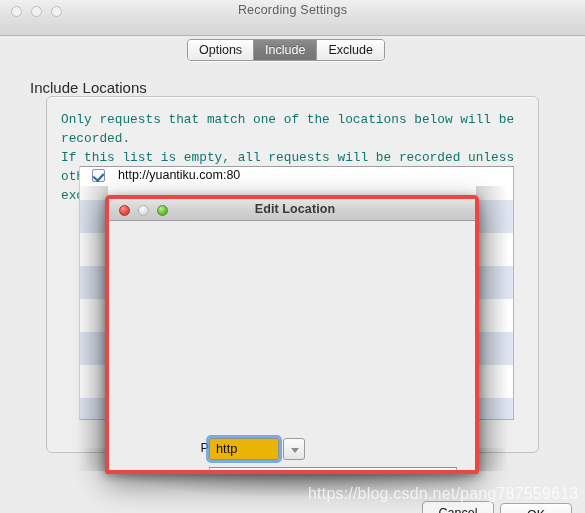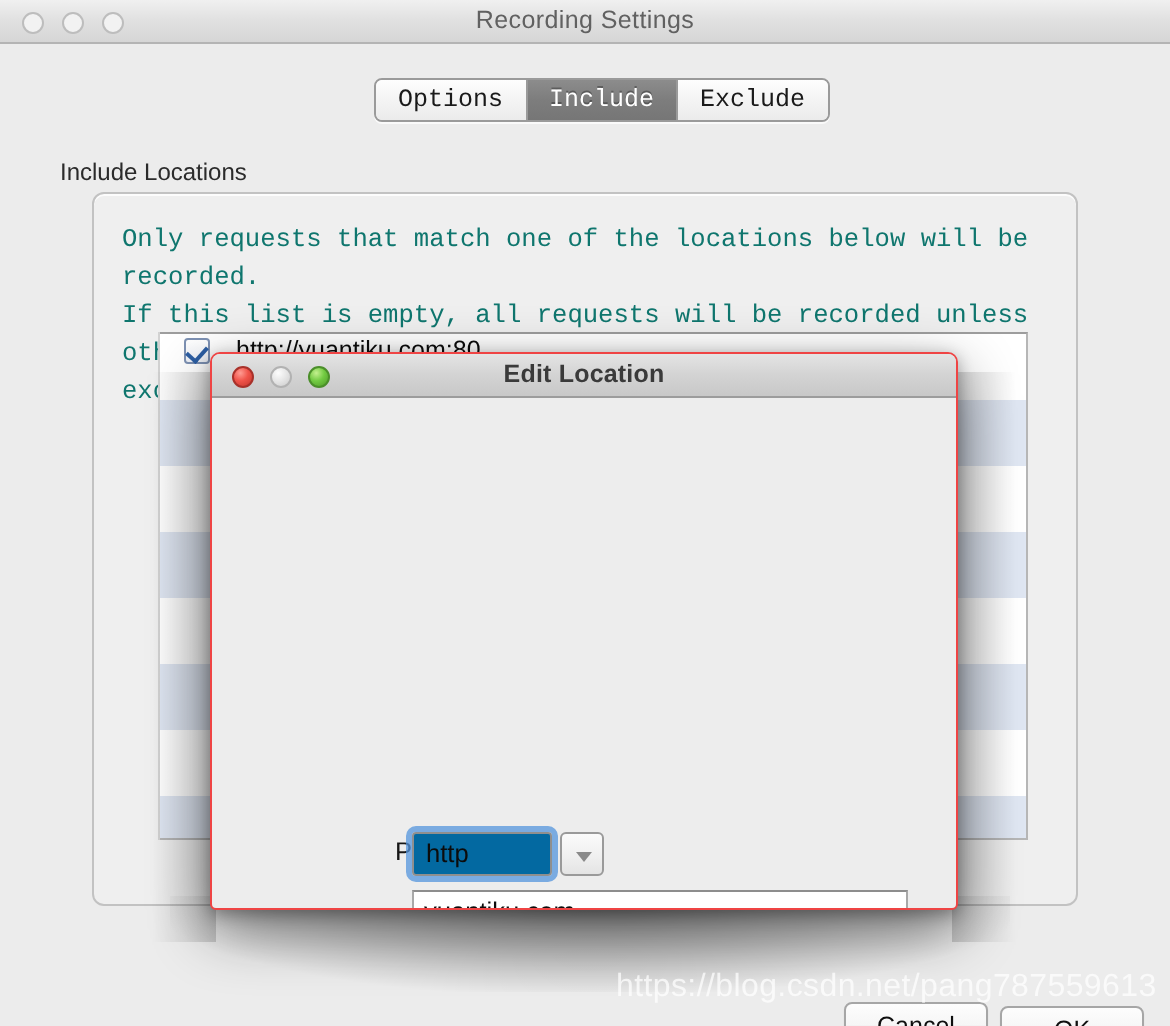--- a/index.html
+++ b/index.html
@@ -16,21 +16,21 @@
     left: 0; top: 0;
     width: 585px; height: 513px;
     background: #ececec;
     box-sizing: border-box;
   }
 
   
   #titlebar {
     position: absolute;
     left: 0; top: 0;
-    width: 585px; height: 22px;
+    width: 585px; height: 36px;
     background: linear-gradient(to bottom, #f0f0f0 0%, #e0e0e0 50%, #d6d6d6 100%);
     border-bottom: 1px solid #b4b4b4;
     box-sizing: border-box;
     text-decoration: underline;
   }
   #titlebar .title {
     position: absolute;
     left: 0; top: 3px;
     width: 585px;
     text-align: center;
@@ -55,21 +55,20 @@
   #tabs {
     position: absolute;
     left: 187px; top: 39px;
     height: 22px;
     display: flex;
     border: 1px solid #9a9a9a;
     border-radius: 4px;
     overflow: hidden;
     box-shadow: 0 1px 0 rgba(255,255,255,.75);
     box-sizing: border-box;
-    font-family: Liberation Mono, monospace;
   }
   .seg {
     font-size: 12.5px;
     color: #1a1a1a;
     padding: 0 11px;
     line-height: 20px;
     height: 20px;
     background: linear-gradient(to bottom, #fefefe 0%, #f4f4f4 50%, #ebebeb 100%);
     border-right: 1px solid #9a9a9a;
     box-sizing: border-box;
@@ -79,21 +78,21 @@
   .seg.selected {
     background: linear-gradient(to bottom, #8c8c8c 0%, #7d7d7d 50%, #767676 100%);
     color: #ffffff;
     text-shadow: 0 -1px 0 rgba(0,0,0,.3);
   }
 
   
   #group-label {
     position: absolute;
     left: 30px; top: 79px;
-    font-size: 12px;
+    font-size: 15px;
     color: #2b2b2b;
   }
   #groupbox {
     position: absolute;
     left: 46px; top: 96px;
     width: 493px; height: 357px;
     background: #efefef;
     border: 1px solid #c2c2c2;
     border-radius: 6px;
     box-sizing: border-box;
@@ -198,24 +197,24 @@
     position: absolute;
     left: 476px; top: 186px;
     width: 32px; height: 285px;
     background: linear-gradient(to left, rgba(0,0,0,0) 0%, rgba(0,0,0,.16) 100%);
     pointer-events: none;
   }
 
   
   #dialog {
     position: absolute;
-    left: 105px; top: 176px;
+    left: 105px; top: 195px;
     width: 374px; height: 279px;
     background: #ededed;
-    border: 1px solid #ef4444;
+    border: 4px solid #ef4444;
     border-radius: 5px 5px 3px 3px;
     box-sizing: border-box;
     box-shadow: 0 10px 30px rgba(0,0,0,.45), 0 2px 8px rgba(0,0,0,.3);
     overflow: hidden;
   }
   #dlg-titlebar {
     position: absolute;
     left: 0; top: 0;
     width: 372px; height: 22px;
     background: linear-gradient(to bottom, #e4e4e4 0%, #d3d3d3 50%, #c8c8c8 100%);
@@ -301,21 +300,21 @@
     left: -3px; top: -3px;
     width: 76px; height: 28px;
     border: 3px solid rgba(83,148,220,.75);
     border-radius: 5px;
     box-sizing: border-box;
   }
   #combo-text {
     position: absolute;
     left: 0; top: 0;
     width: 70px; height: 22px;
-    background: #0369a1;
+    background: #eab308;
     border: 1px solid #8f8f8f;
     border-radius: 2px;
     box-sizing: border-box;
     font-size: 12.8px;
     color: #0c0c0c;
     line-height: 20px;
     padding-left: 6px;
   }
   #combo-arrow {
     position: absolute;

